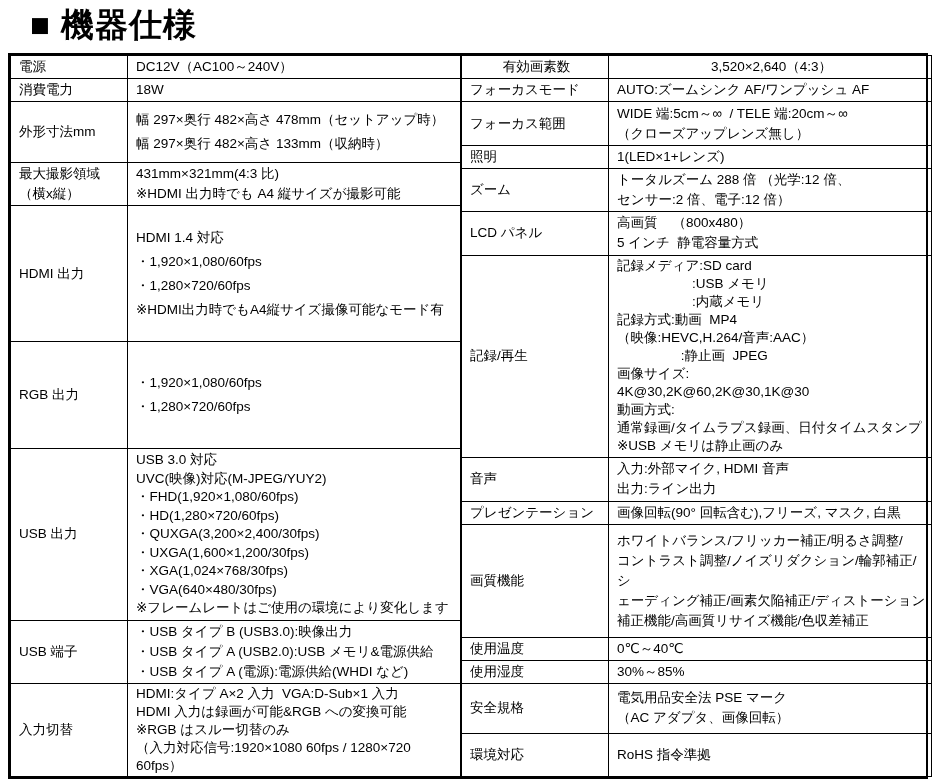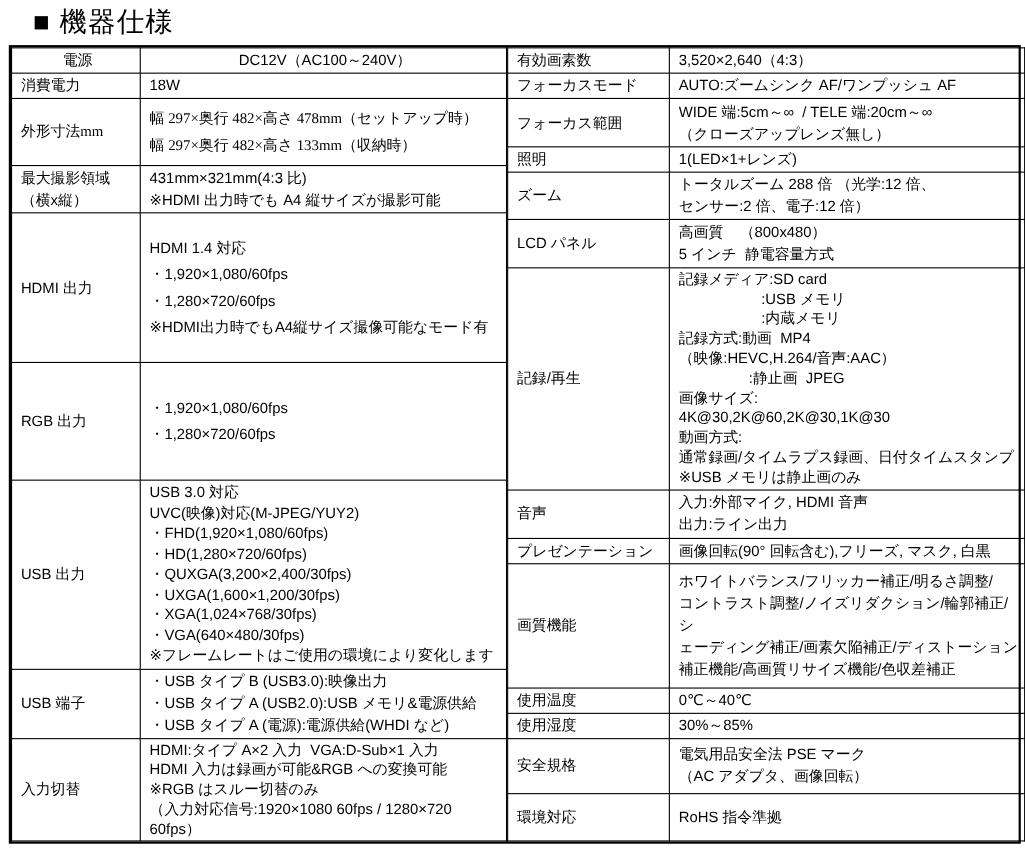--- a/index.html
+++ b/index.html
@@ -2,21 +2,21 @@
 <html><head>
 <meta charset="utf-8">
 <style>
   html,body{
     margin:0;padding:0;background:#ffffff;color:#000;
     width:932px;height:779px;overflow:hidden;
     font-family:"Liberation Sans","DejaVu Sans",sans-serif;
   }
   .title{
     margin:3px 5px 5px 30px;
-    font-size:25px;font-weight:normal;letter-spacing:1px;
+    font-size:33px;font-weight:bold;letter-spacing:1px;
     white-space:nowrap;
   }
   .spec-wrap{
     margin-left:8px;
     width:920px;
     display:flex;
     align-items:stretch;
     border:2px solid #000;
     box-sizing:border-box;
   }
@@ -43,29 +43,29 @@
   table.spec-right td.value-cell{width:323px;}
 </style>
 </head>
 <body>
 
 <div class="title"><span>■</span> <span>機器仕様</span></div>
 
 <div class="spec-wrap">
   <table class="spec spec-left">
     <tbody>
-        <tr style="height: 22px; text-align: center;">
+        <tr style="height: 22px;">
           <td class="label-cell">電源</td>
           <td class="value-cell">DC12V（AC100～240V）</td>
         </tr>
         <tr style="height: 22px;">
           <td class="label-cell">消費電力</td>
           <td class="value-cell">18W</td>
         </tr>
-        <tr style="height: 61px; font-family: Liberation Serif, serif;">
+        <tr style="height: 61px;">
           <td class="label-cell" style="line-height: 24px;">外形寸法mm</td>
           <td class="value-cell" style="line-height: 24px;">幅 297×奥行 482×高さ 478mm（セットアップ時）
 幅 297×奥行 482×高さ 133mm（収納時）</td>
         </tr>
         <tr style="height: 43px;">
           <td class="label-cell">最大撮影領域
 （横x縦）</td>
           <td class="value-cell">431mm×321mm(4:3 比)
 ※HDMI 出力時でも A4 縦サイズが撮影可能</td>
         </tr>
@@ -104,21 +104,21 @@
           <td class="value-cell" style="line-height: 18px;">HDMI:タイプ A×2 入力  VGA:D-Sub×1 入力
 HDMI 入力は録画が可能&amp;RGB への変換可能
 ※RGB はスルー切替のみ
 （入力対応信号:1920×1080 60fps / 1280×720
 60fps）</td>
         </tr>
       </tbody>
   </table>
   <table class="spec spec-right">
     <tbody>
-        <tr style="height: 22px;">
+        <tr style="height: 22px; text-align: center;">
           <td class="label-cell">有効画素数</td>
           <td class="value-cell">3,520×2,640（4:3）</td>
         </tr>
         <tr style="height: 21px;">
           <td class="label-cell">フォーカスモード</td>
           <td class="value-cell">AUTO:ズームシンク AF/ワンプッシュ AF</td>
         </tr>
         <tr style="height: 42px;">
           <td class="label-cell">フォーカス範囲</td>
           <td class="value-cell">WIDE 端:5cm～∞  / TELE 端:20cm～∞

